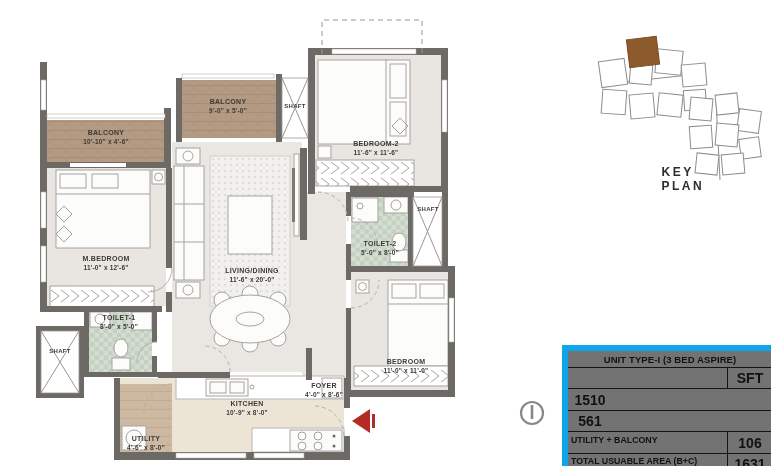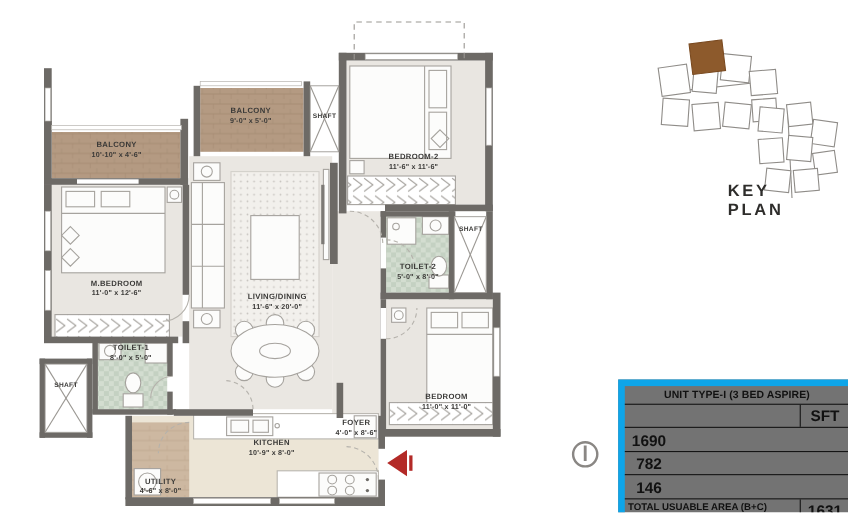--- a/index.html
+++ b/index.html
@@ -16,21 +16,21 @@
   .xline{stroke:#9a9792;stroke-width:1;}
   
   .rlabel{position:absolute;transform:translate(-50%,-50%);text-align:center;
           color:#3b3a38;line-height:1.25;white-space:nowrap;pointer-events:none;}
   .rname{display:block;font-size:7px;font-weight:700;letter-spacing:.3px;}
   .rdims{display:block;font-size:6.5px;font-weight:600;letter-spacing:.2px;}
   .shaftlab .rname{font-size:6px;}
   
   .keyplan{position:absolute;left:578px;top:12px;width:192px;height:180px;}
   .keyplan-label{position:absolute;left:654px;top:165px;transform:translate(-50%,0);
-                 font-size:15px;font-weight:700;letter-spacing:2.5px;color:#2e2d2b;margin-left:44px;}
+                 font-size:12px;font-weight:700;letter-spacing:2.5px;color:#2e2d2b;margin-left:44px;}
   
   .north{position:absolute;left:517px;top:398px;}
   
   .area-table{position:absolute;left:562px;top:345px;width:204px;border:6px solid #0ea5e9;
               background:#737373;color:#111;font-weight:700;}
   .at-title{border-bottom:1.6px solid #141414;text-align:center;font-size:9.5px;
             padding:2.5px 0 2px 0;letter-spacing:.1px;}
   .at-row{display:flex;border-bottom:1.4px solid #141414;}
   .at-row:last-child{border-bottom:none;}
   .at-cell-l{flex:1;border-right:1.4px solid #141414;font-size:8.8px;padding:2.5px 3px 2px 3px;text-align:left;}
@@ -372,27 +372,28 @@
     <line x1="15" y1="21" x2="15" y2="7" stroke="#8a8784" stroke-width="2.6"></line>
   </svg>
 
   <div class="area-table">
     <div class="at-title">UNIT TYPE-I (3 BED ASPIRE)</div>
     <div class="at-row">
       <div class="at-cell-l"></div>
       <div class="at-cell-r">SFT</div>
     </div>
     <div class="at-row">
-      <div class="at-cell-r">1690</div>
-    </div>
-    <div class="at-row">
-      <div class="at-cell-r">782</div>
-    </div>
-    <div class="at-row">
-      <div class="at-cell-r">146</div>
+      <div class="at-cell-r">1510</div>
+    </div>
+    <div class="at-row">
+      <div class="at-cell-r">561</div>
+    </div>
+    <div class="at-row">
+      <div class="at-cell-l">UTILITY + BALCONY</div>
+      <div class="at-cell-r">106</div>
     </div>
     <div class="at-row">
       <div class="at-cell-l">TOTAL USUABLE AREA (B+C)</div>
       <div class="at-cell-r">1631</div>
     </div>
   </div>
 
 </div>
 
 </body></html>

